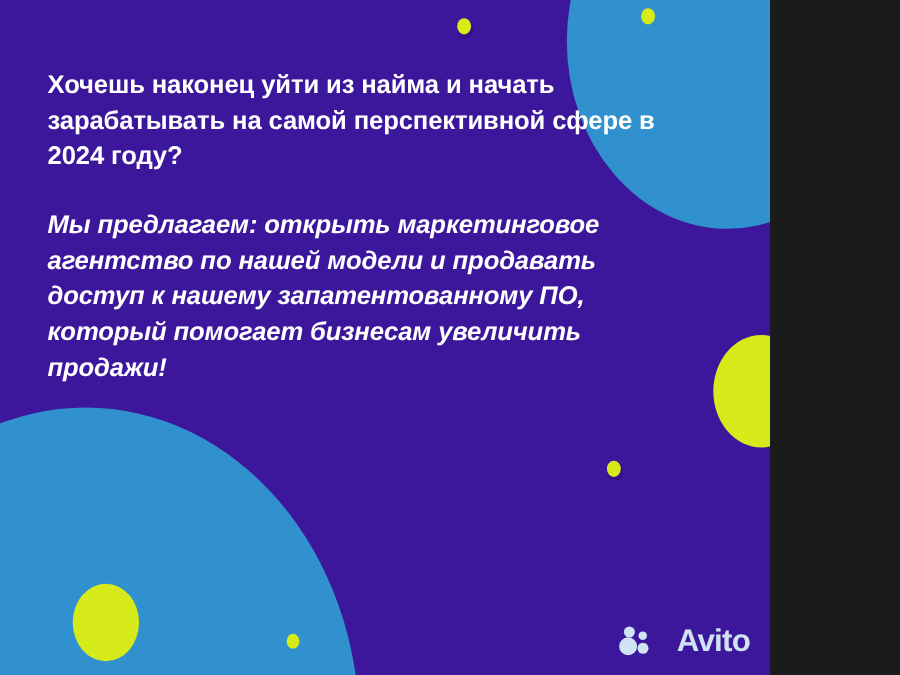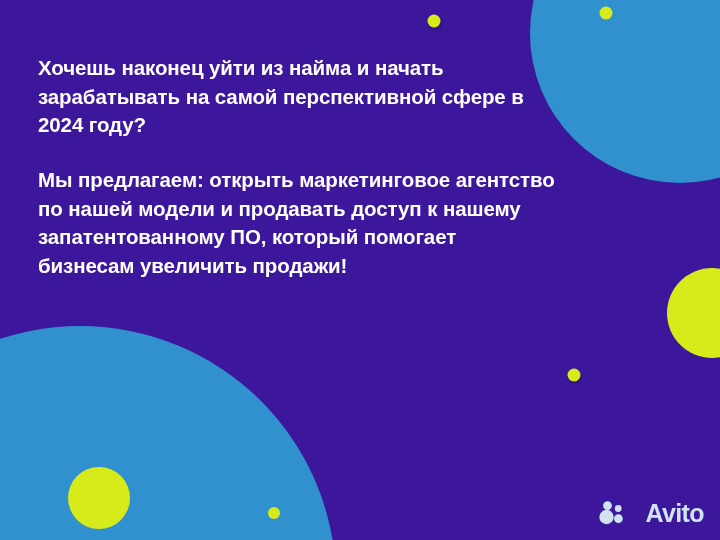--- a/index.html
+++ b/index.html
@@ -4,21 +4,21 @@
 <title>Avito promo banner</title>
 <style>
   html, body {
     margin: 0;
     padding: 0;
     background: #1b1b1b;
   }
 
   #banner {
     position: relative;
-    width: 720px;
+    width: 616px;
     height: 540px;
     overflow: hidden;
     background: #3c179c;
     font-family: "Liberation Sans", "DejaVu Sans", sans-serif;
   }
 
   .bg-layer {
     position: absolute;
     inset: 0;
     width: 100%;
@@ -39,20 +39,21 @@
     font-size: 20.5px;
     font-weight: bold;
     line-height: 1.40;
     letter-spacing: -0.1px;
     margin: 0 0 26px 0;
     text-rendering: optimizeLegibility;
   }
 
   .para:last-child {
     margin-bottom: 12px;
+    font-style: italic;
   }
 
   .para .arrow {
     display: inline-block;
     font-size: 19px;
     line-height: 1;
     vertical-align: -1px;
     margin-left: 0px;
   }
 

